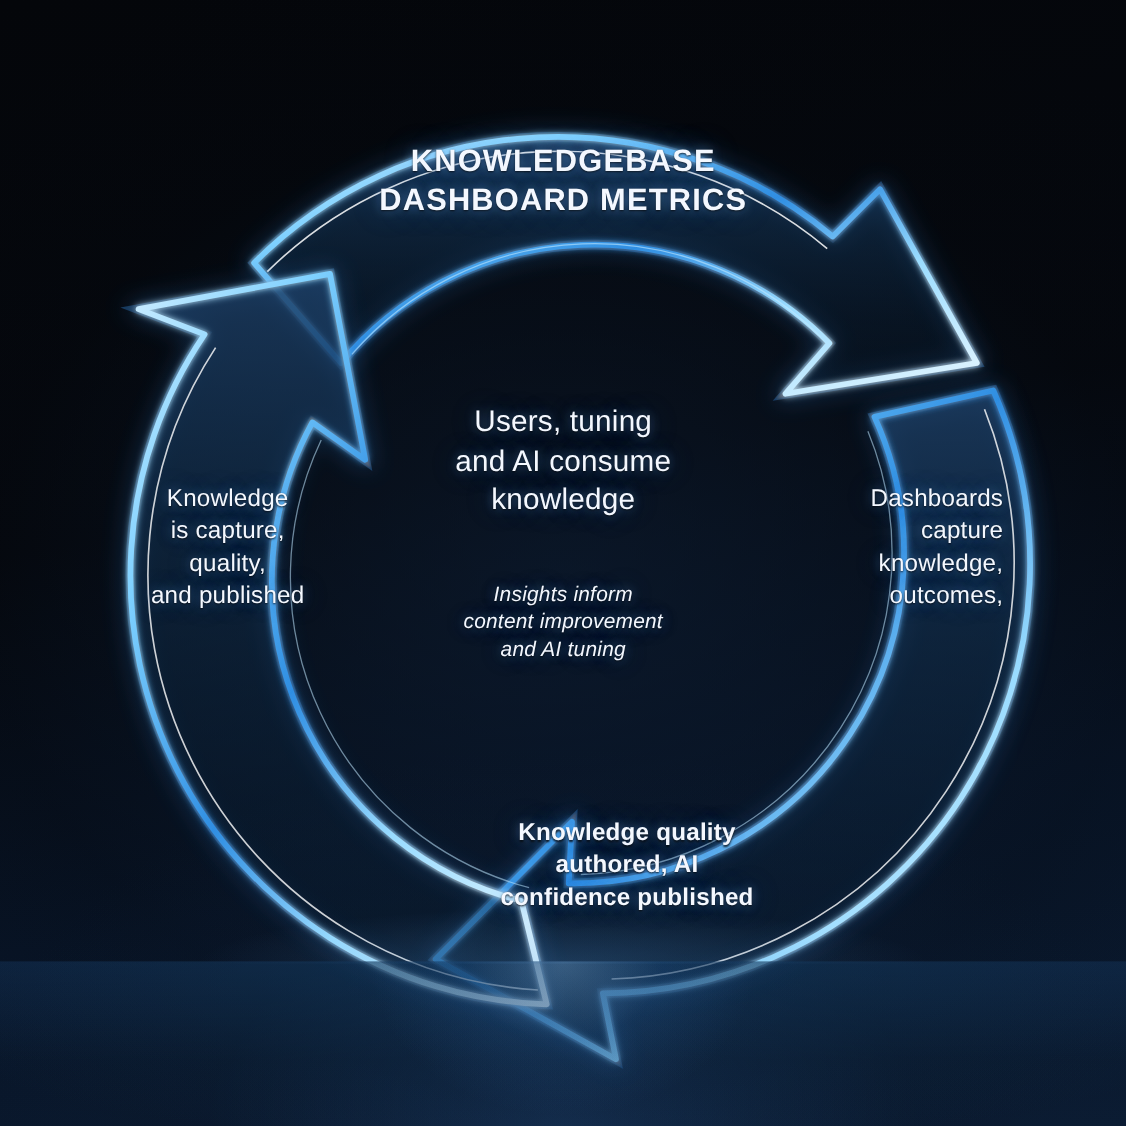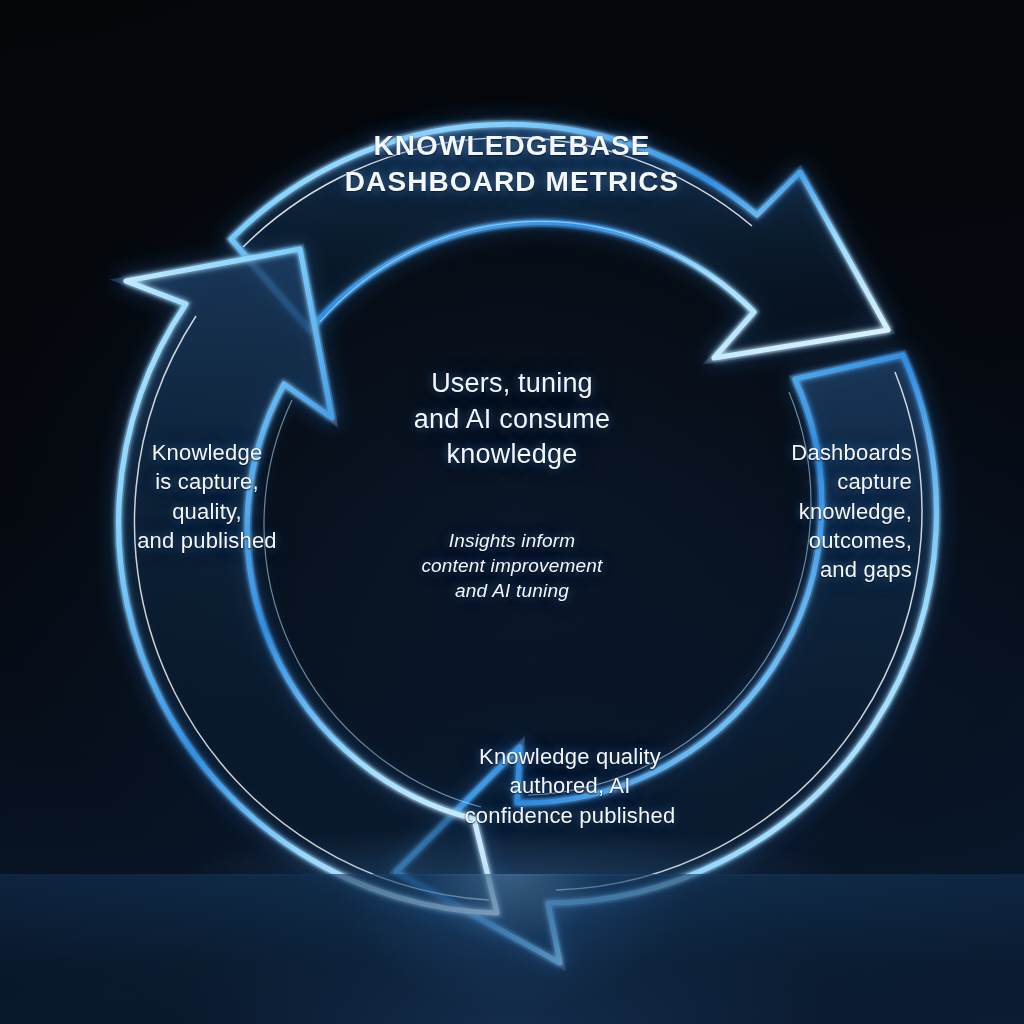--- a/index.html
+++ b/index.html
@@ -35,21 +35,21 @@
        text-shadow:0 0 10px rgba(120,185,255,.45),0 1px 2px rgba(0,0,0,.95),0 0 30px rgba(60,130,210,.3);}
 
   #title{left:232px;top:128px;width:560px;font-size:28px;font-weight:700;
          letter-spacing:1.1px;line-height:1.30;}
 
   #center-a{left:332px;top:366px;width:360px;font-size:27px;font-weight:400;line-height:1.32;}
   #center-b{left:312px;top:528px;width:400px;font-size:19px;font-weight:400;line-height:1.32;font-style:italic;}
 
   #lbl-left{left:112px;top:438px;width:190px;font-size:22px;line-height:1.33;}
   #lbl-right{left:752px;top:438px;width:160px;font-size:22px;line-height:1.33;text-align:right;}
-  #lbl-bottom{left:430px;top:742px;width:280px;font-size:22px;line-height:1.33;}
+  #lbl-bottom{left:430px;top:742px;width:280px;font-size:22px;line-height:1.33;font-weight:bold;}
 
   .txt span{display:block;}
 </style>
 </head>
 <body>
 
 <div id="stage">
 
   <svg id="ring" viewBox="0 0 1024 1024">
     <defs>
@@ -181,21 +181,20 @@
     <span>is capture,</span>
     <span>quality,</span>
     <span>and published</span>
   </div>
 
   <div class="txt" id="lbl-right">
     <span>Dashboards</span>
     <span>capture</span>
     <span>knowledge,</span>
     <span>outcomes,</span>
-    <span>and gaps</span>
   </div>
 
   <div class="txt" id="lbl-bottom">
     <span>Knowledge quality</span>
     <span>authored, AI</span>
     <span>confidence published</span>
   </div>
 
 </div>
 

